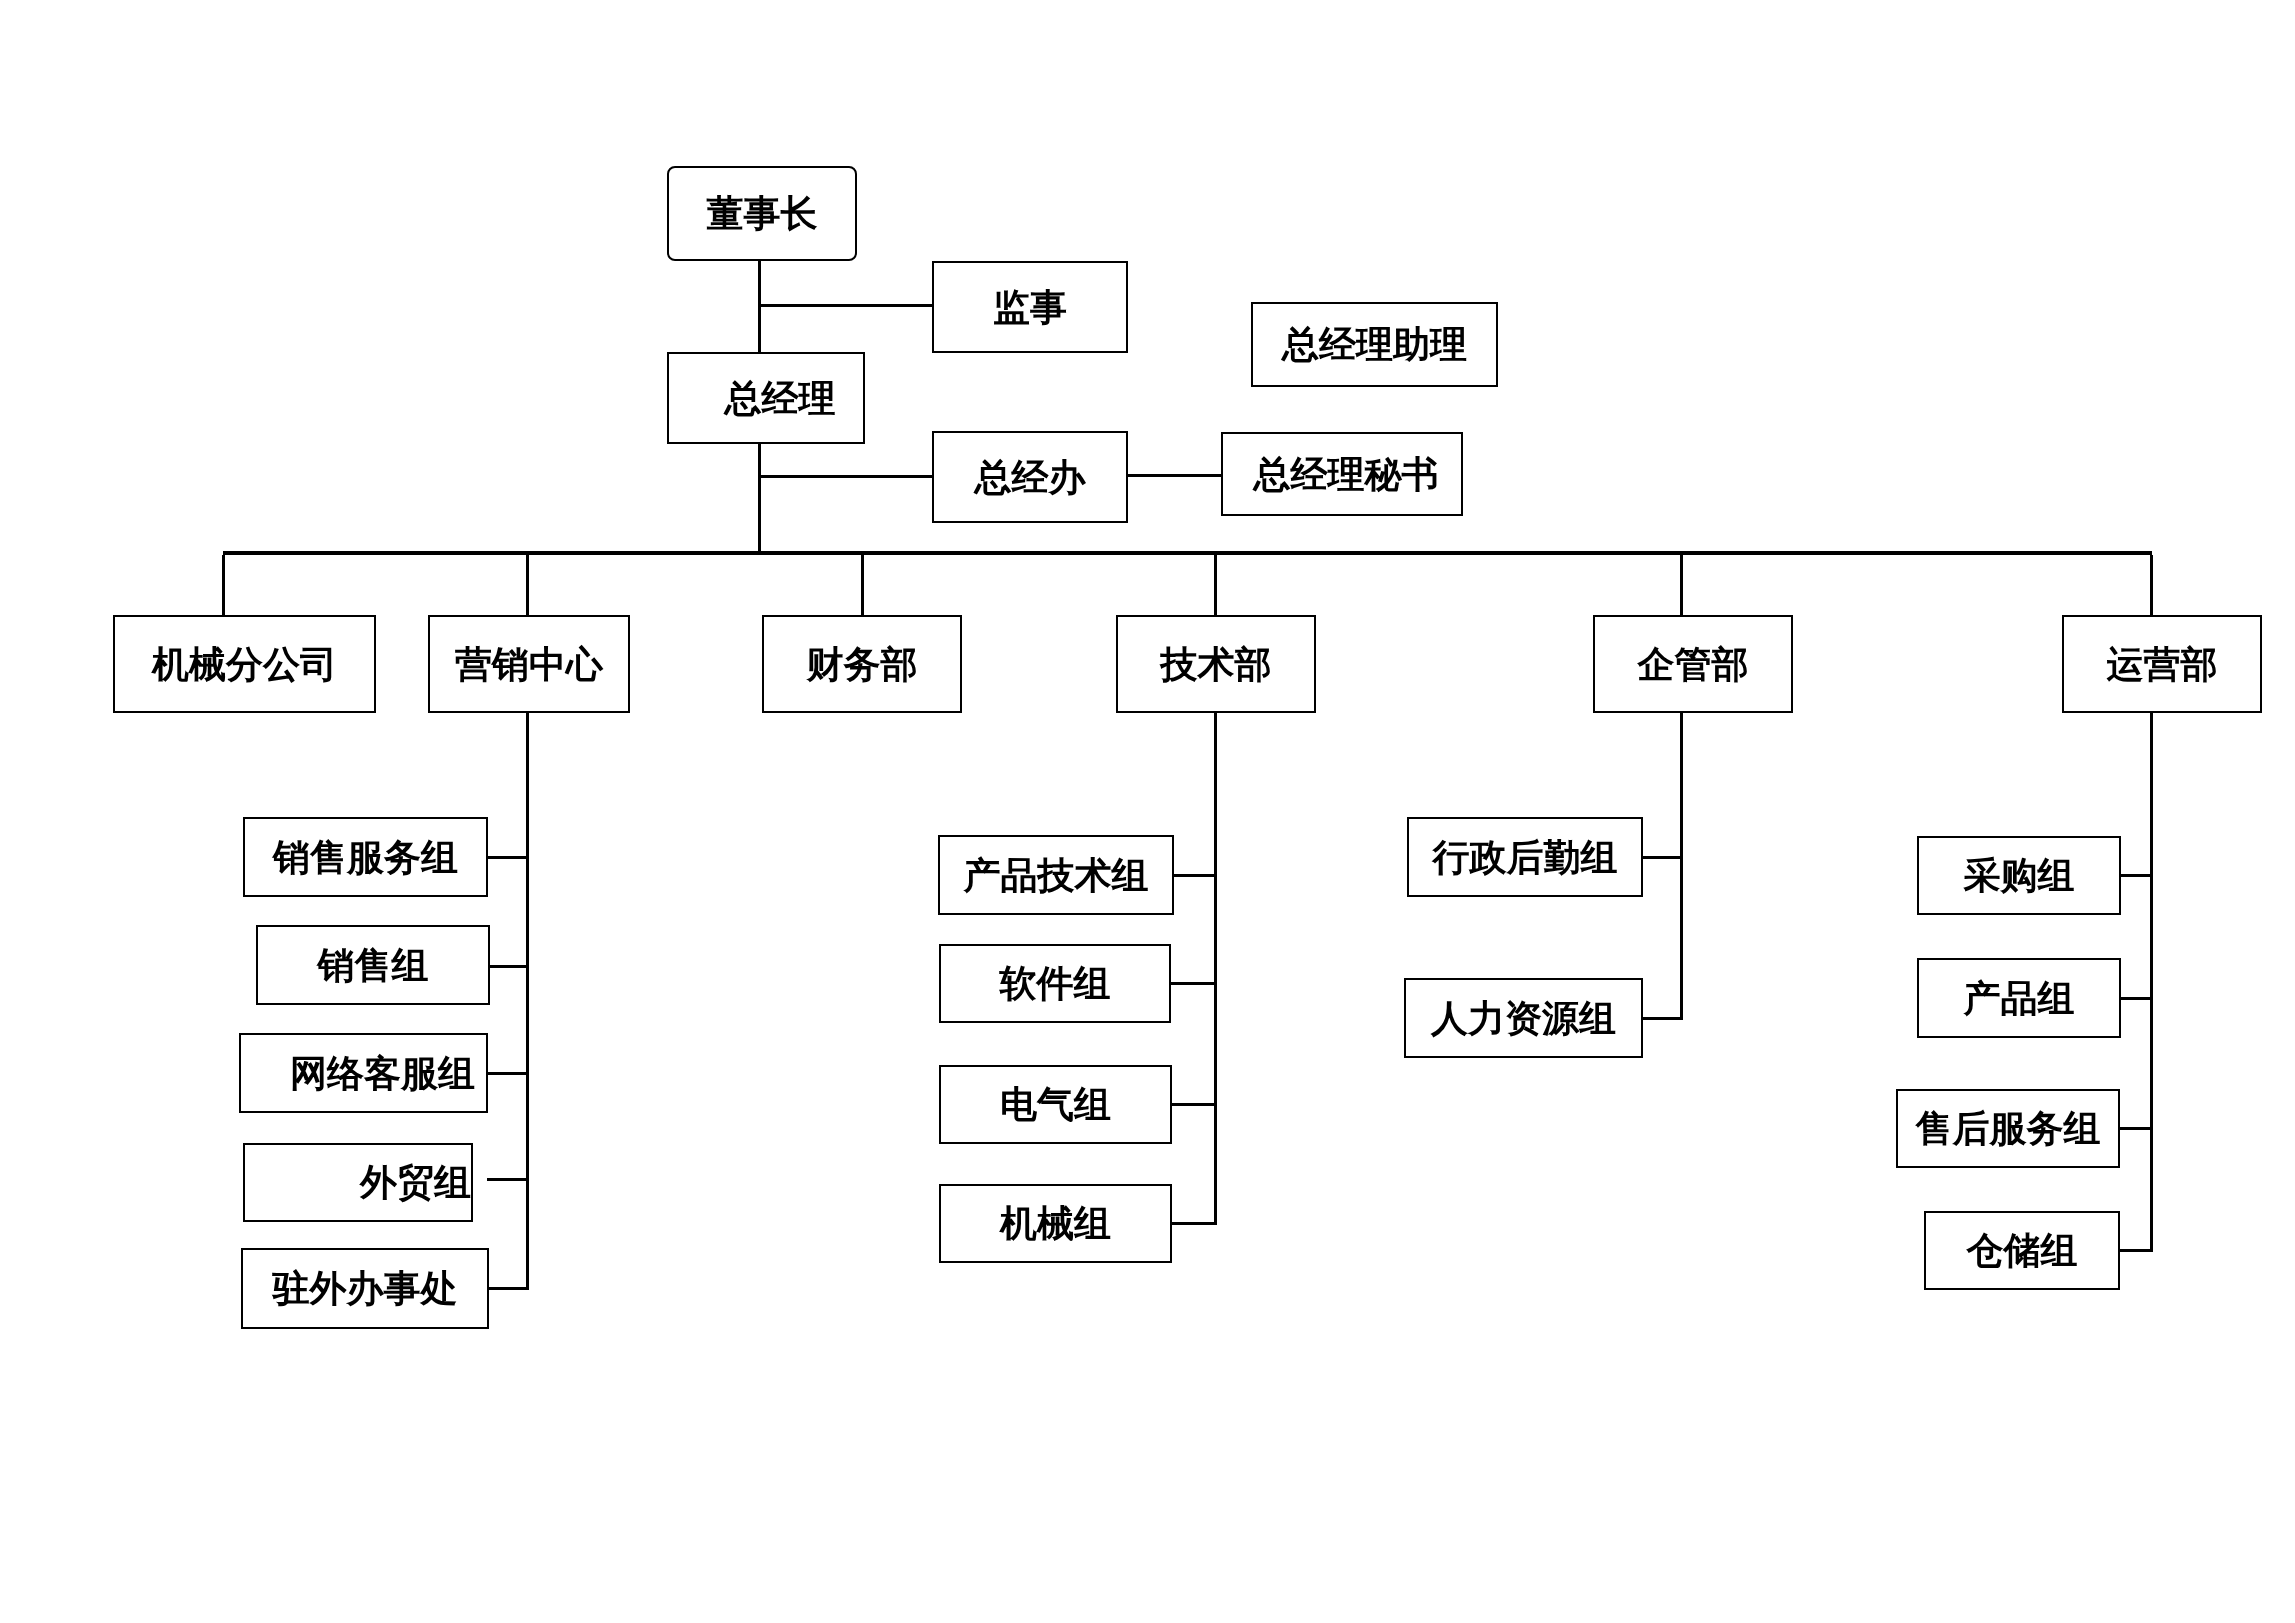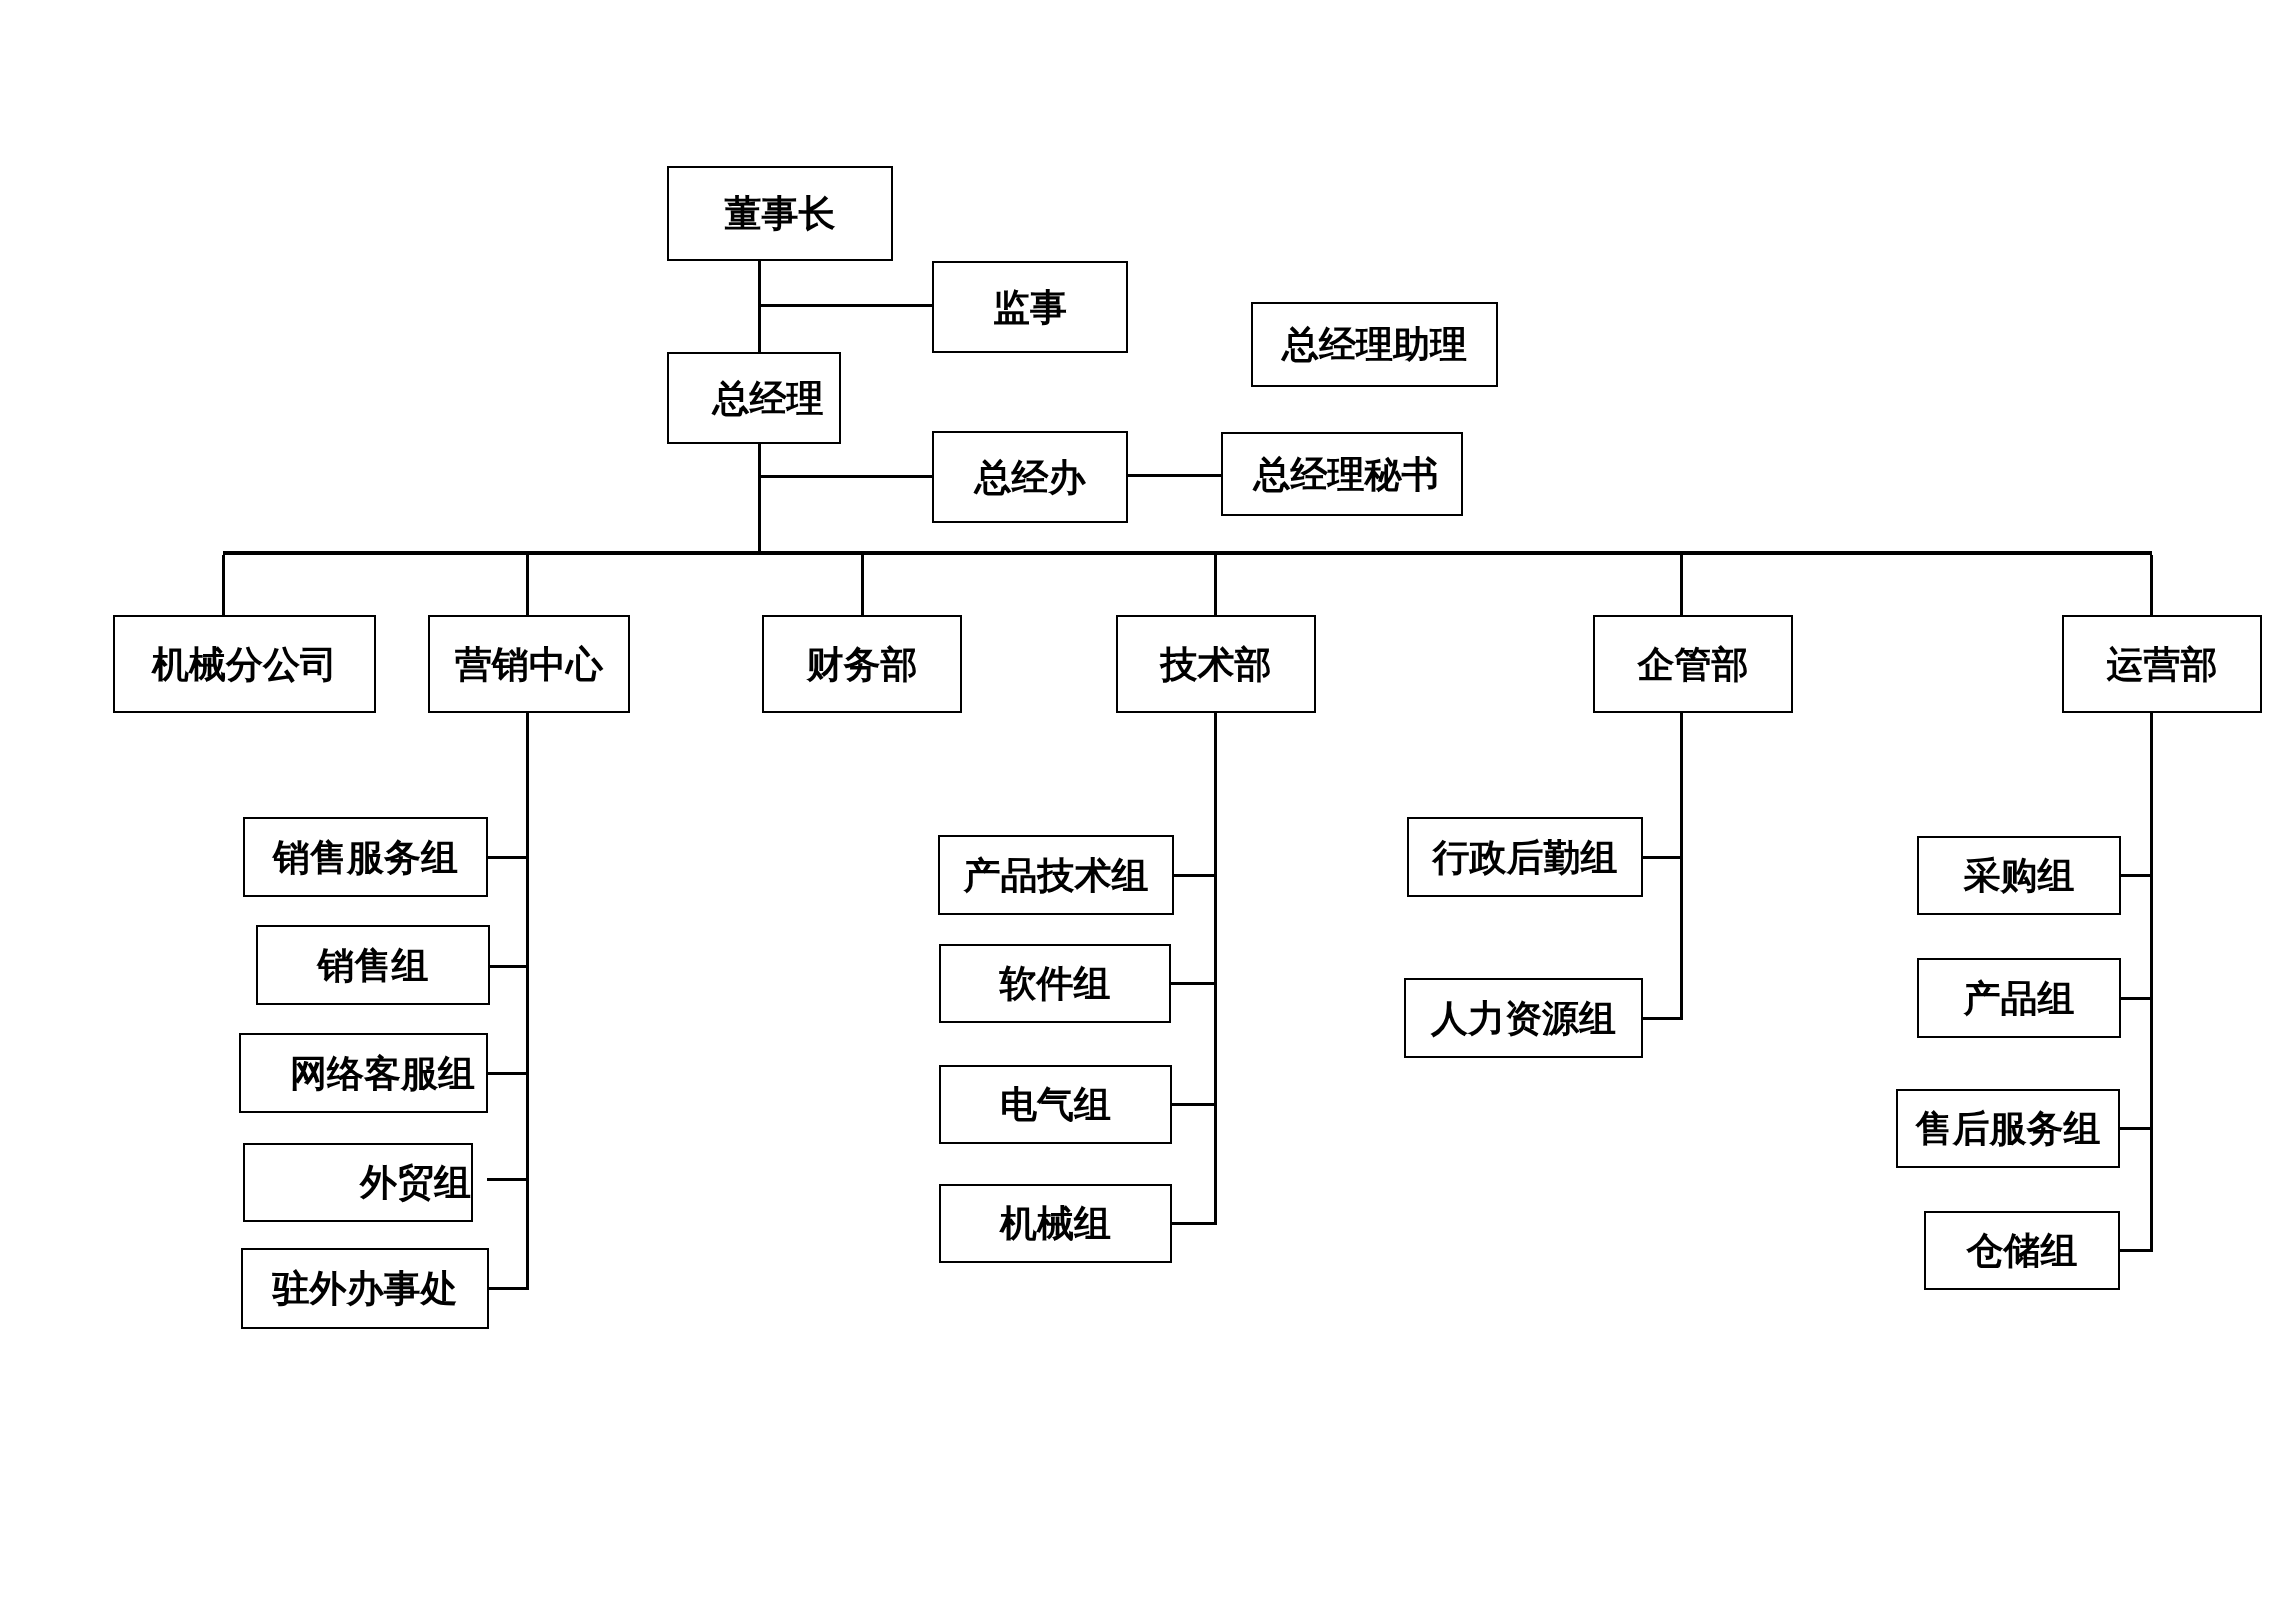--- a/index.html
+++ b/index.html
@@ -66,30 +66,30 @@
     <div class="line" style="left: 1171px; top: 1103px; width: 46px; height: 2.6px;"></div>
     <div class="line" style="left: 1171px; top: 1222px; width: 46px; height: 2.6px;"></div>
     <div class="line" style="left: 1680px; top: 712px; width: 2.6px; height: 308px;"></div>
     <div class="line" style="left: 1642px; top: 856px; width: 41px; height: 2.6px;"></div>
     <div class="line" style="left: 1642px; top: 1017px; width: 41px; height: 2.6px;"></div>
     <div class="line" style="left: 2150px; top: 712px; width: 2.6px; height: 540px;"></div>
     <div class="line" style="left: 2119px; top: 874px; width: 33px; height: 2.6px;"></div>
     <div class="line" style="left: 2119px; top: 997px; width: 33px; height: 2.6px;"></div>
     <div class="line" style="left: 2119px; top: 1127px; width: 33px; height: 2.6px;"></div>
     <div class="line" style="left: 2119px; top: 1249px; width: 33px; height: 2.6px;"></div>
-    <div class="node" style="left: 667px; top: 166px; width: 226px; height: 95px;">
+    <div class="node" style="left: 667px; top: 166px; width: 190px; height: 95px; border-radius: 8px;">
       <span>董事长</span>
     </div>
     <div class="node" style="left: 932px; top: 261px; width: 196px; height: 92px;">
       <span>监事</span>
     </div>
     <div class="node" style="left: 1251px; top: 302px; width: 247px; height: 85px; font-family: Liberation Serif, serif;">
       <span>总经理助理</span>
     </div>
-    <div class="node" style="left: 667px; top: 352px; width: 174px; height: 92px; padding-left: 28px;">
+    <div class="node" style="left: 667px; top: 352px; width: 198px; height: 92px; padding-left: 28px;">
       <span>总经理</span>
     </div>
     <div class="node" style="left: 932px; top: 431px; width: 196px; height: 92px;">
       <span>总经办</span>
     </div>
     <div class="node" style="left: 1221px; top: 432px; width: 242px; height: 84px; padding-left: 8px;">
       <span>总经理秘书</span>
     </div>
     <div class="node" style="left: 101px; top: 615px; width: 263px; height: 98px; margin-left: 12px;">
       <span>机械分公司</span>

